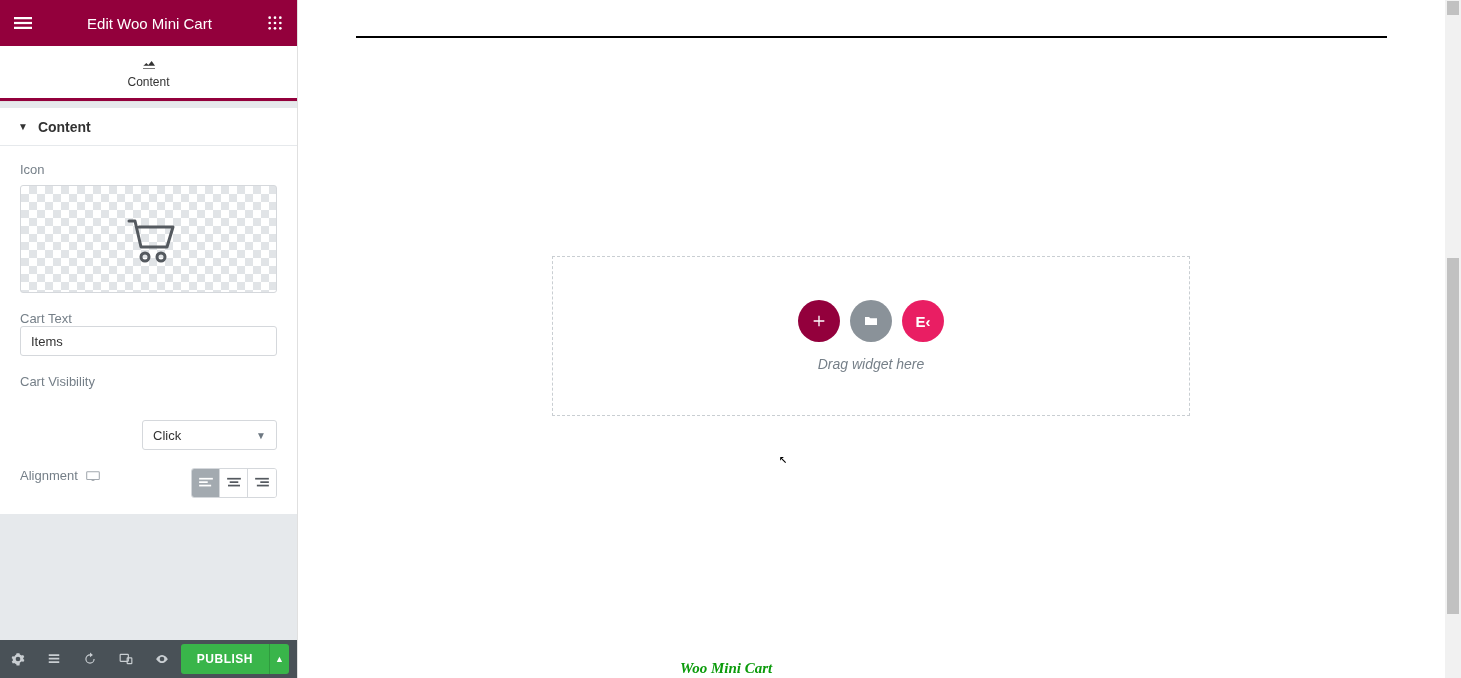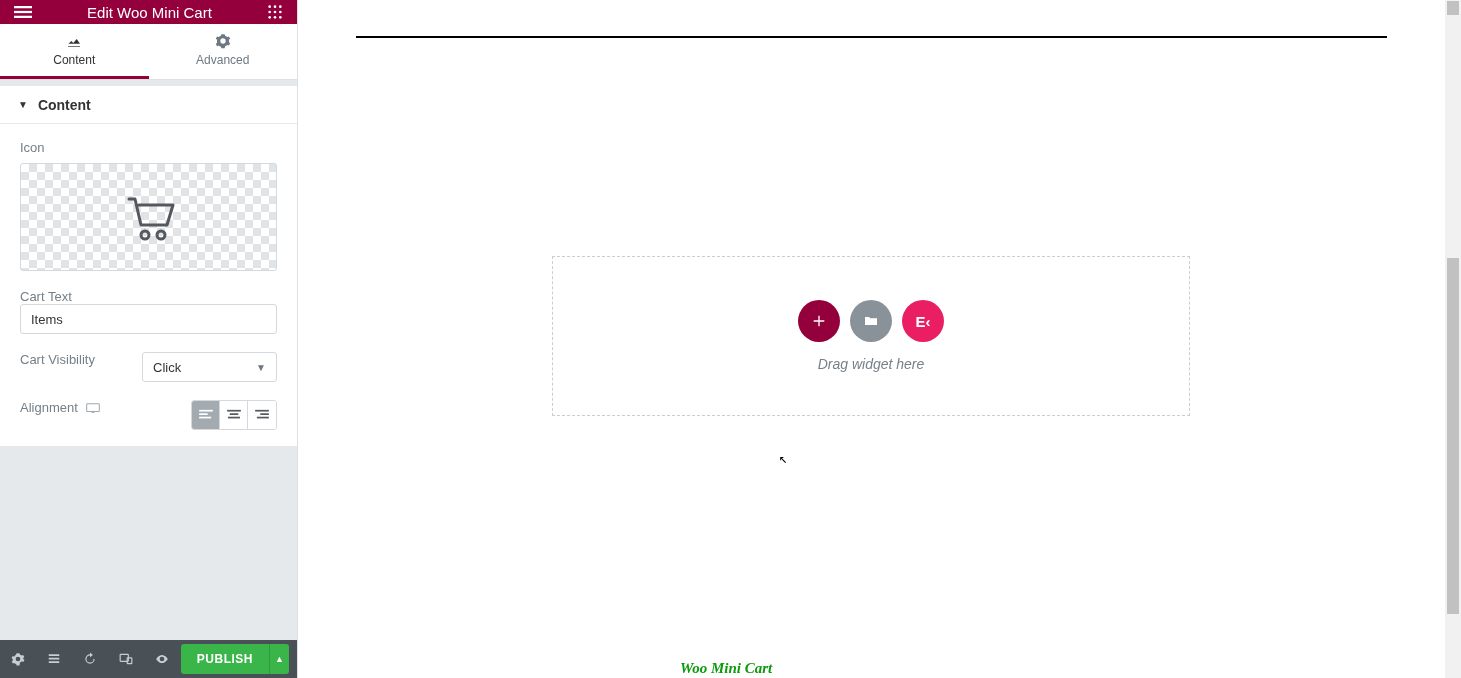--- a/index.html
+++ b/index.html
@@ -5,21 +5,21 @@
 * { box-sizing: border-box; margin: 0; padding: 0; font-family: "Helvetica Neue", Arial, sans-serif; }
 html, body { width: 1461px; height: 678px; overflow: hidden; background: #fff; }
 
 
 .panel {
   position: absolute; left: 0; top: 0; width: 298px; height: 678px;
   background: #e6e9ec; display: flex; flex-direction: column;
   border-right: 1px solid #e0e0e0;
 }
 .panel-header {
-  height: 24px; background: #93003c; color: #fff;
+  height: 46px; background: #93003c; color: #fff;
   display: flex; align-items: center; justify-content: space-between;
   padding: 0 14px;
 }
 .panel-header .hamburger svg, .panel-header .grid svg { display: block; }
 .panel-header .title { font-size: 15px; font-weight: 400; }
 
 .tabs { display: flex; background: #fff; height: 56px; border-bottom: 1px solid #e0e0e0;}
 .tab {
   flex: 1; display: flex; flex-direction: column; align-items: center; justify-content: center;
   font-size: 12px; color: #6d7882; cursor: pointer; gap: 4px;
@@ -52,21 +52,21 @@
 
 .text-input {
   width: 100%; height: 30px; border: 1px solid #d5d8dc; border-radius: 3px;
   padding: 0 10px; font-size: 13px; color: #333; background: #fff;
 }
 
 .row { display: flex; align-items: flex-start; justify-content: space-between; }
 .select-wrap {
   width: 135px; height: 30px; border: 1px solid #d5d8dc; border-radius: 3px;
   background: #fff; display: flex; align-items: center; justify-content: space-between;
-  padding: 0 10px; font-size: 13px; color: #333;
+  padding: 0 10px; font-size: 13px; color: #333; margin-top: 46px;
 }
 .select-wrap .chev { font-size: 10px; color: #6d7882; }
 .align-label { display: flex; align-items: center; gap: 8px; color: #757f88; font-size: 13px;}
 .align-label svg { width: 14px; height: 10px; fill: #a3a9af; }
 .align-btns { display: flex; border: 1px solid #d5d8dc; border-radius: 3px; overflow: hidden;}
 .align-btn { width: 28px; height: 28px; background: #fff; display:flex; align-items:center; justify-content:center; border-right:1px solid #d5d8dc;}
 .align-btn:last-child{border-right:none;}
 .align-btn.active { background: #a3aab0; }
 .align-btn svg { width: 14px; height: 12px; }
 
@@ -165,26 +165,20 @@
     </span>
   </div>
 
   <div class="tabs">
     <div class="tab active">
       <svg viewBox="0 0 24 24">
           <path d="M3 17l5-5 3 3 5-6 5 7H3z"></path>
           <path d="M3 21l18-0v-1H3z"></path>
         </svg>
       <span>Content</span>
-    </div>
-    <div class="tab">
-      <svg viewBox="0 0 24 24">
-          <path d="M12 8a4 4 0 100 8 4 4 0 000-8zm9 4a9 9 0 01-.2 1.9l2 1.6-2 3.4-2.4-1a8.7 8.7 0 01-3.3 1.9L14.5 23h-5l-.6-2.3a8.7 8.7 0 01-3.3-1.9l-2.4 1-2-3.4 2-1.6A9 9 0 013 12c0-.6.1-1.3.2-1.9l-2-1.6 2-3.4 2.4 1A8.7 8.7 0 018.9 4.3L9.5 2h5l.6 2.3a8.7 8.7 0 013.3 1.9l2.4-1 2 3.4-2 1.6c.1.6.2 1.3.2 1.8z"></path>
-        </svg>
-      <span>Advanced</span>
     </div>
   </div>
 
   <div class="section-header">
     <span class="caret">▼</span>
     <span>Content</span>
   </div>
 
   <div class="controls">
     <div>

